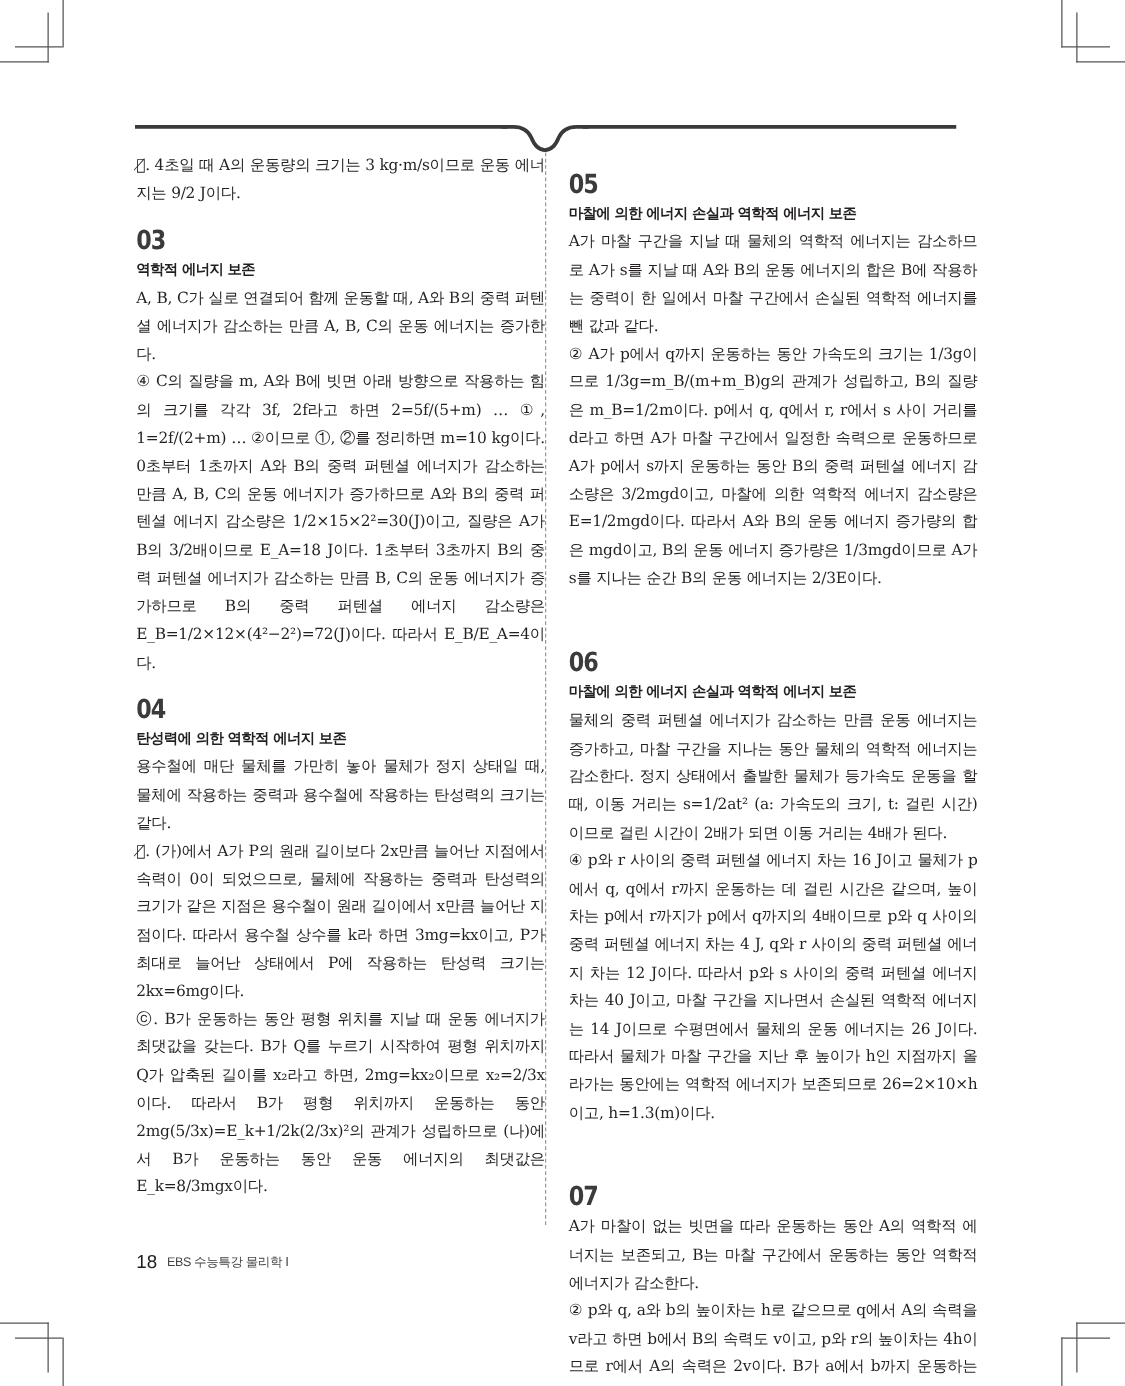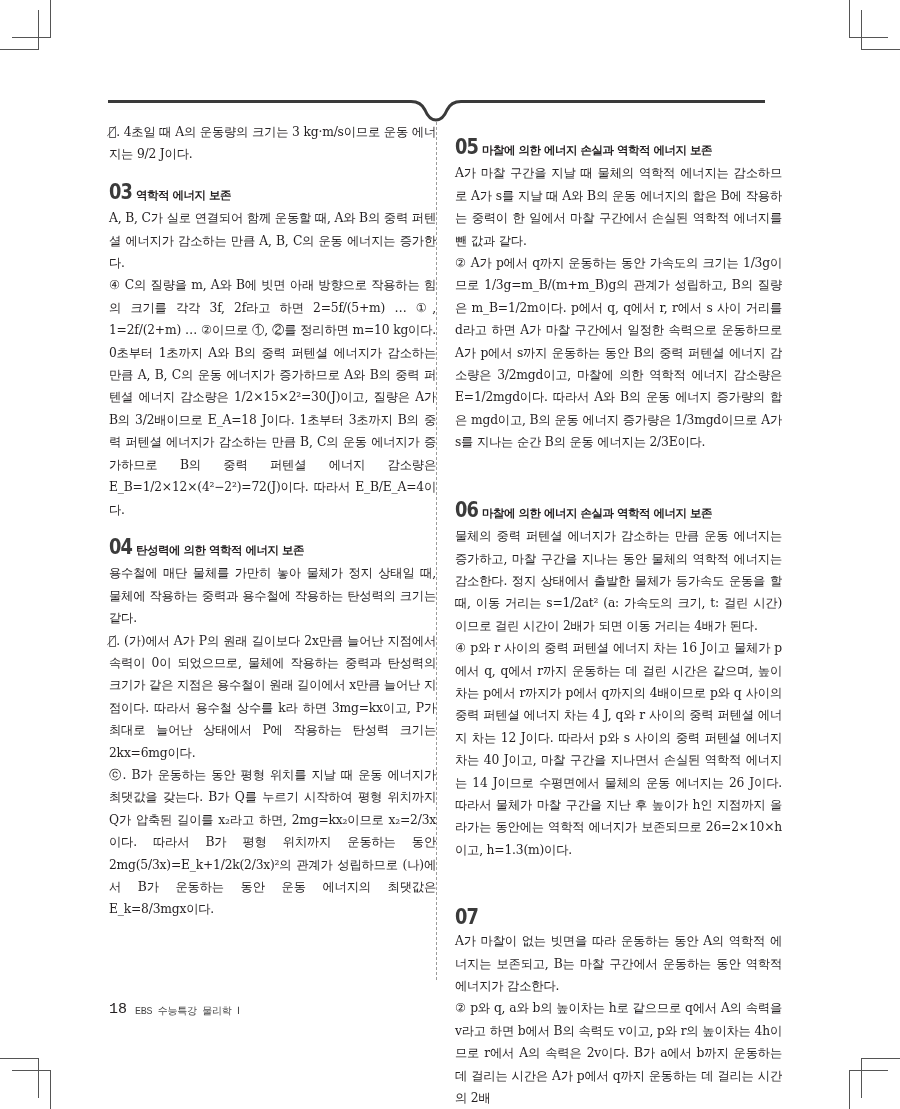--- a/index.html
+++ b/index.html
@@ -8,29 +8,29 @@
   .crop { position: absolute; background: #555; }
   .top-rule { position: absolute; top: 100px; height: 3px; background: #3a3a3a; }
   .notch { position: absolute; left: 401px; top: 98px; width: 70px; height: 24px; }
   .divider { position: absolute; left: 436px; top: 122px; height: 858px; width: 0;
              border-left: 1px dashed #9a9a9a; }
   .col { position: absolute; top: 121px; width: 327px; font-size: 12.3px; line-height: 22.4px;
          letter-spacing: -0.2px; }
   .col.left { left: 109px; }
   .col.right { left: 455px; }
   .para { margin: 0; text-align: justify; }
-  .sec-head { display: flex; align-items: baseline; margin-top: 14px; margin-bottom: 1px; }
+  .sec-head { display: flex; align-items: baseline; margin-top: 14px; margin-bottom: 1px; flex-direction: column; }
   .sec-num { font-family: "DejaVu Sans", "Liberation Sans", sans-serif; font-weight: bold;
              font-size: 21px; color: #3b3b3b; letter-spacing: -1px; margin-right: 5px; line-height: 24px;
              transform: scaleX(0.85); transform-origin: left; display: inline-block; width: 22px; }
   .sec-title { font-family: "DejaVu Sans", "Liberation Sans", sans-serif; font-weight: bold;
                font-size: 11.5px; color: #231f20; letter-spacing: -0.5px; }
   .gap-lg { height: 30px; }
-  .footer { position: absolute; left: 109px; top: 1001px; display: flex; align-items: flex-end;
-            font-family: Liberation Mono, monospace; }
+  .footer { position: absolute; left: 109px; top: 1001px; display: flex; align-items: center;
+            font-family: Liberation Sans, sans-serif; }
   .page-num { font-size: 15px; color: #231f20; margin-right: 8px; }
   .book-title { font-size: 10px; color: #444; letter-spacing: -0.3px; }
 </style>
 </head>
 <body>
 
 <div>
   <div class="crop" style="left:0;top:49px;width:39px;height:1px;"></div>
   <div class="crop" style="left:38px;top:10px;width:1px;height:40px;"></div>
   <div class="crop" style="left:12px;top:37px;width:38px;height:1px;"></div>

